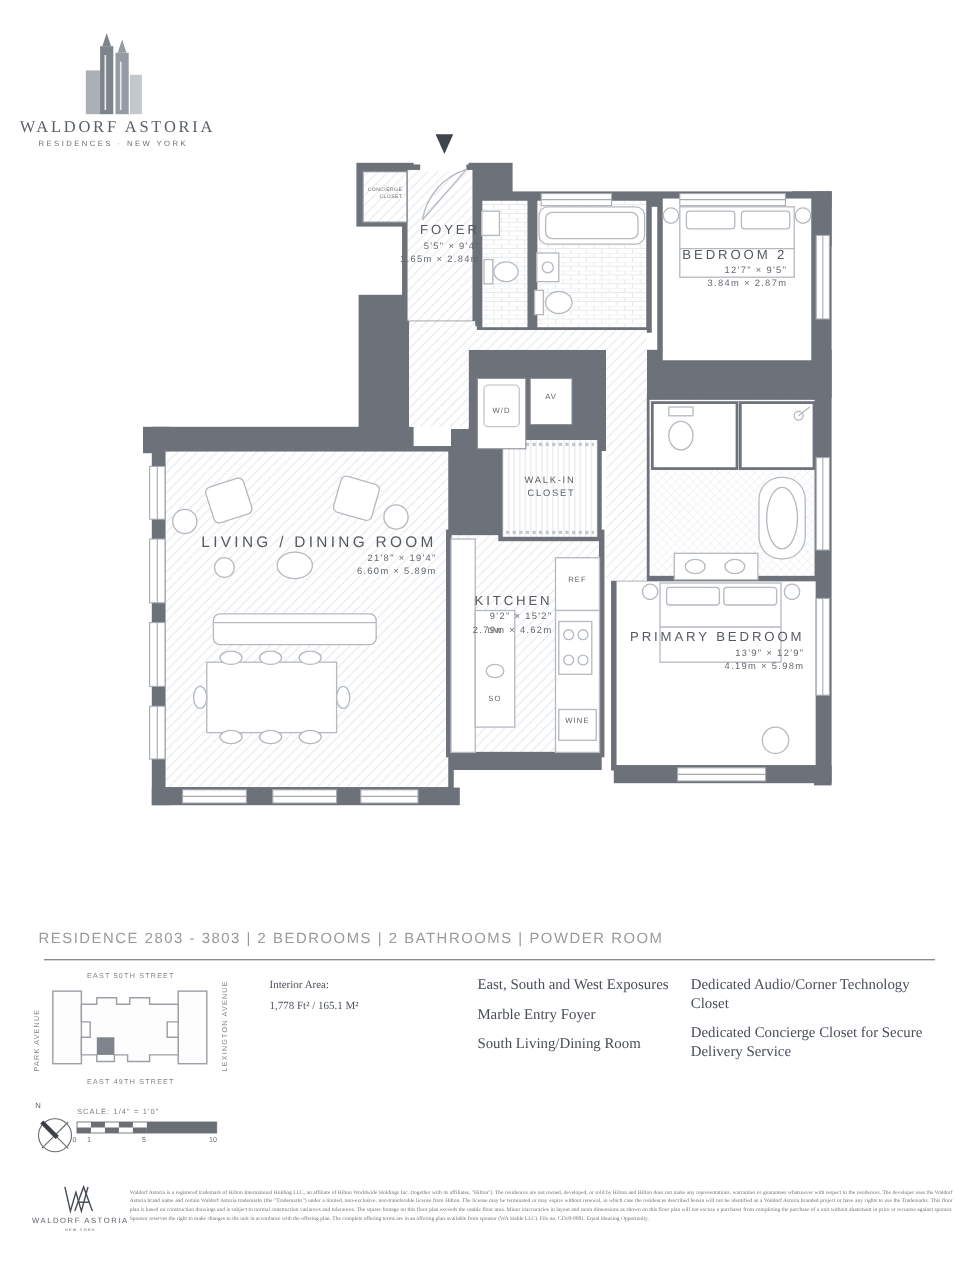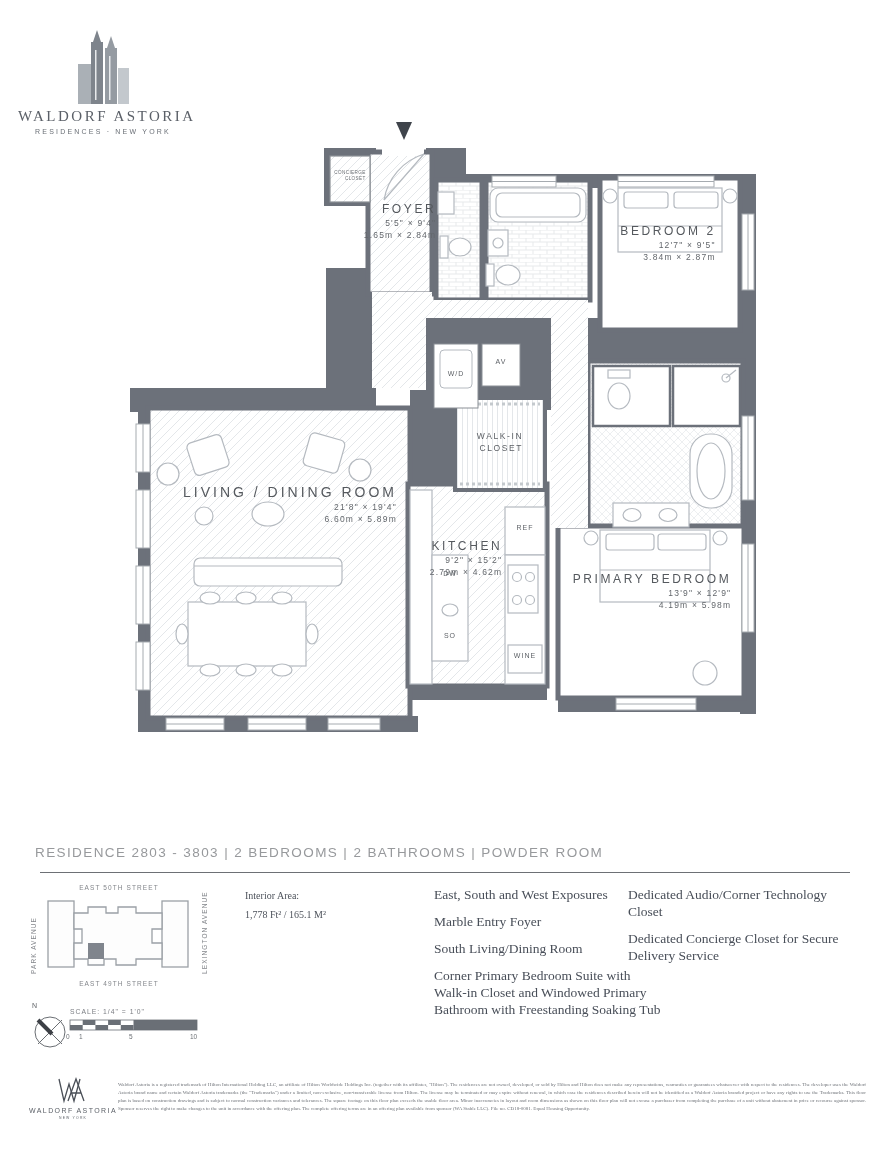--- a/index.html
+++ b/index.html
@@ -320,21 +320,20 @@
   <span class="tick" style="left:190px;">10</span>
 
   <div class="area">
     <div>Interior Area:</div>
     <div>1,778 Ft² / 165.1 M²</div>
   </div>
   <div class="features f-left">
     <div class="item">East, South and West Exposures</div>
     <div class="item">Marble Entry Foyer</div>
     <div class="item">South Living/Dining Room</div>
-    <div class="item">Corner Primary Bedroom Suite with Walk-in Closet and Windowed Primary Bathroom with Freestanding Soaking Tub</div>
   </div>
   <div class="features f-right">
     <div class="item">Dedicated Audio/Corner Technology Closet</div>
     <div class="item">Dedicated Concierge Closet for Secure Delivery Service</div>
   </div>
 
   <div class="footer-logo">
     <svg width="36" height="28" viewBox="0 0 36 28">
       <g fill="none" stroke="#4a4f57" stroke-width="1.3">
         <path d="M4,3 L9,25 L14,8 L19,25 L25,3"></path>

